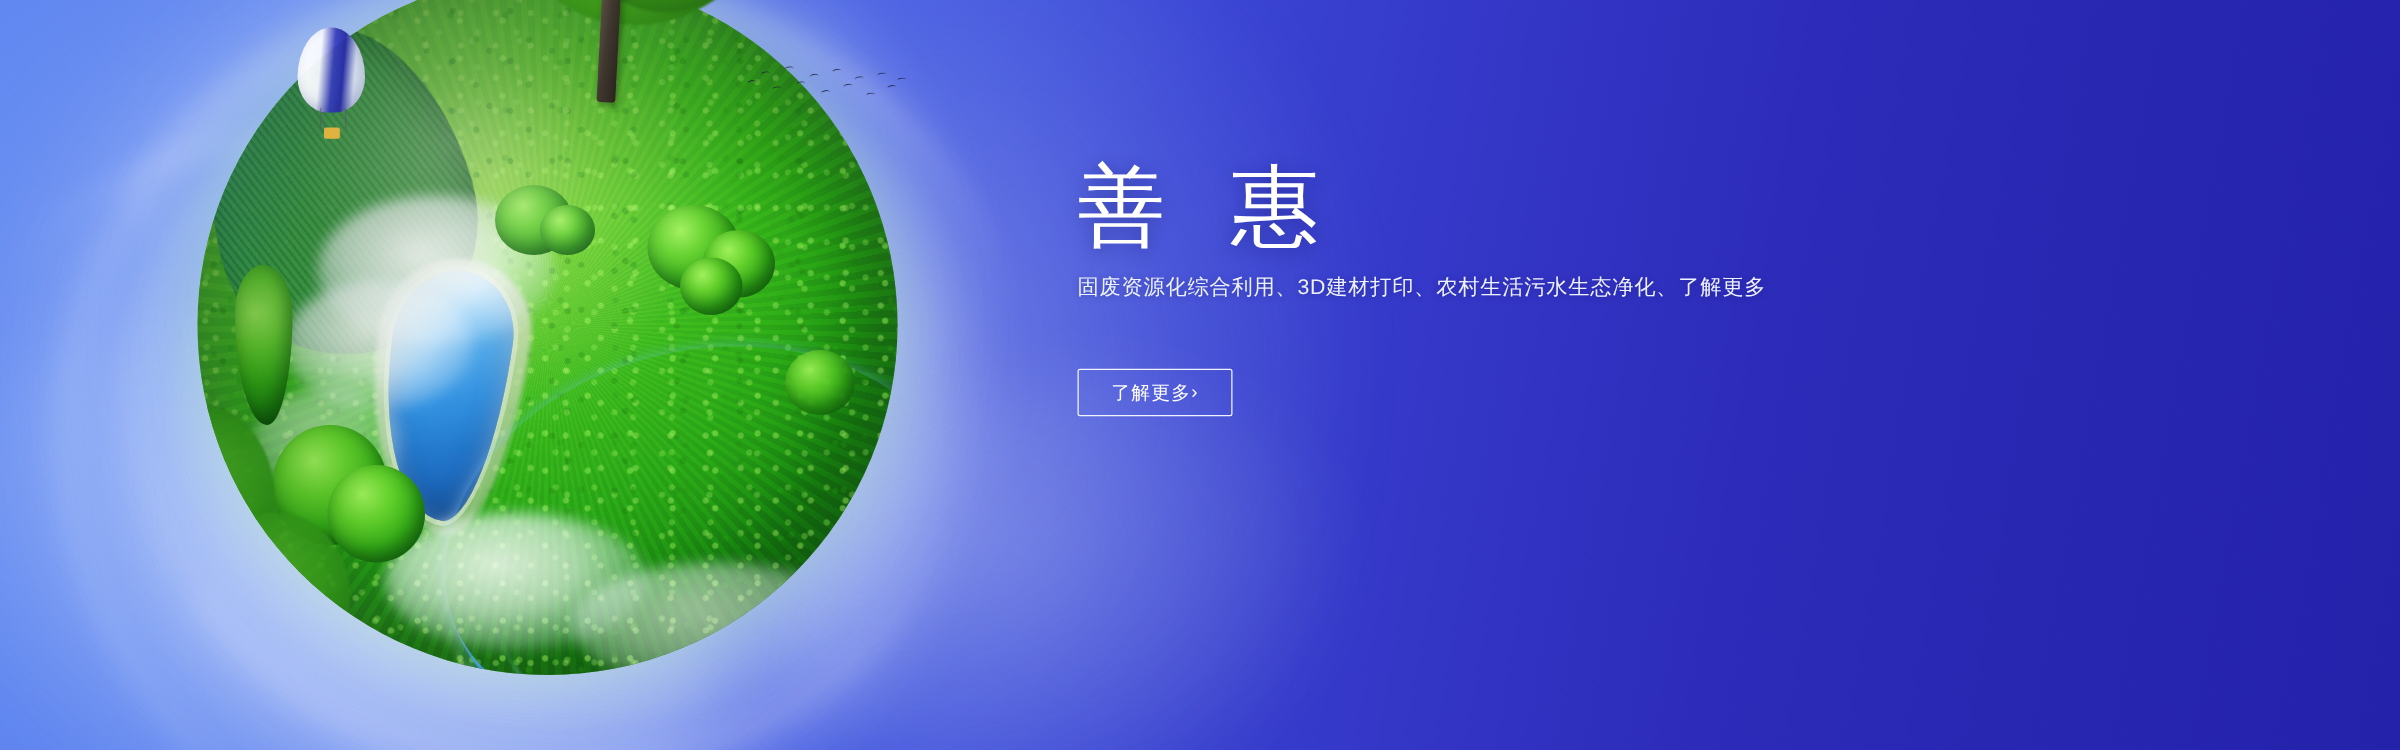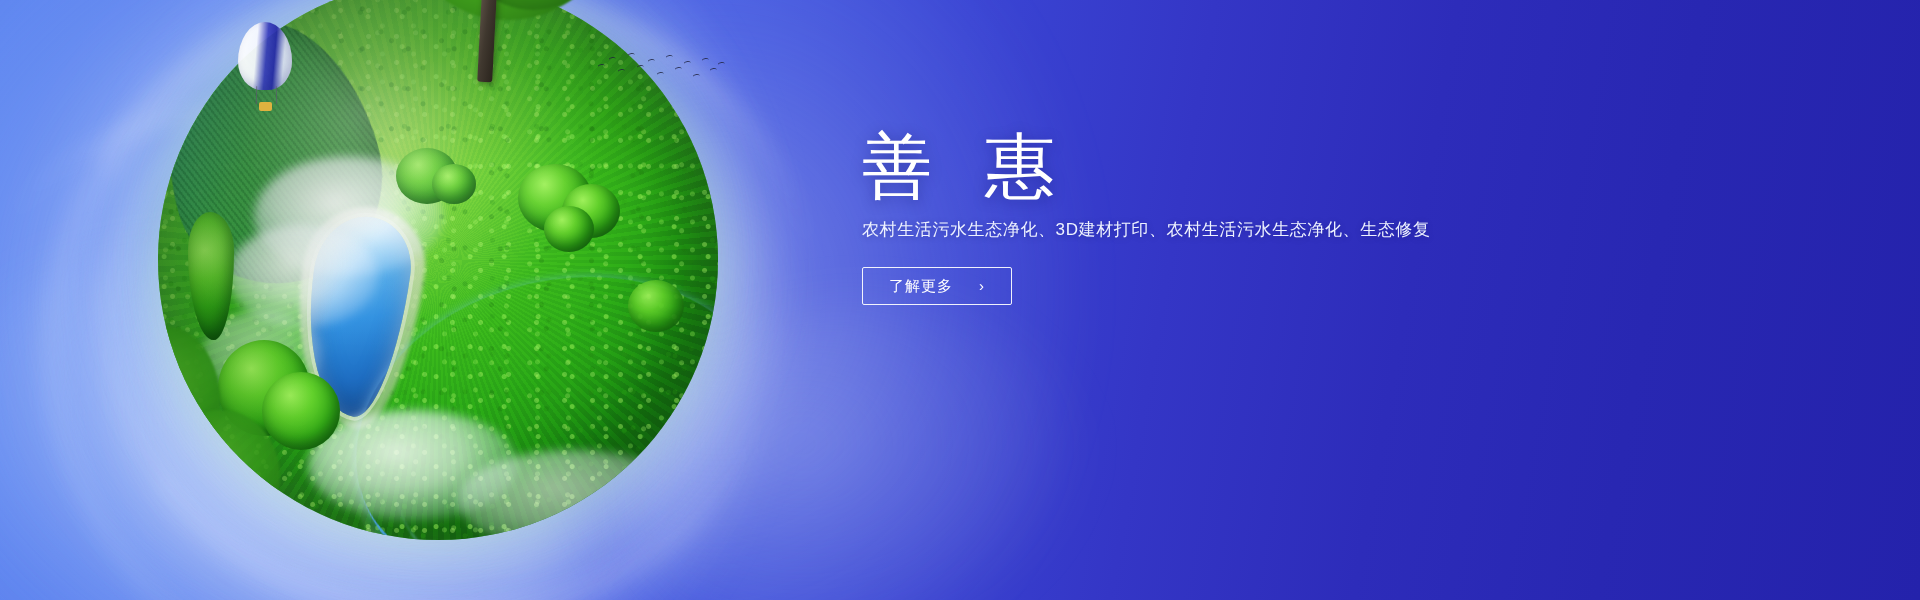--- a/index.html
+++ b/index.html
@@ -461,33 +461,34 @@
     letter-spacing: 0.6px;
     white-space: nowrap;
     text-shadow: 0 1px 6px rgba(10,14,90,0.30);
   }
 
   .cta-row { margin-top: 26px; }
   .cta-button {
     display: inline-flex;
     align-items: center;
     justify-content: center;
-    gap: 26px;
+    gap: 0;
     min-width: 116px;
     height: 38px;
     padding: 0 26px;
     box-sizing: border-box;
     border: 1px solid rgba(255,255,255,0.92);
     border-radius: 2px;
     background: transparent;
     color: #ffffff;
     font-size: 15px;
     letter-spacing: 1px;
     cursor: pointer;
     font-family: inherit;
+    margin-top: 28px;
   }
   .cta-chevron {
     font-size: 15px;
     line-height: 1;
     position: relative;
     top: -1px;
   }
 </style>
 </head>
 <body>
@@ -577,21 +578,21 @@
 
   <div class="content">
 
     <div class="headline">
       <span class="hl-big">善</span>
       <span class="hl-gap"></span>
       <span class="hl-big">惠</span>
     </div>
 
 
-    <div class="description">农村生活污水生态净化、3D建材打印、农村生活污水生态净化、生态修复</div>
+    <div class="description">固废资源化综合利用、3D建材打印、农村生活污水生态净化、了解更多</div>
 
     <div class="cta-row">
       <button class="cta-button">
         <span>了解更多</span>
         <span class="cta-chevron">›</span>
       </button>
     </div>
 
   </div>
 </div>

